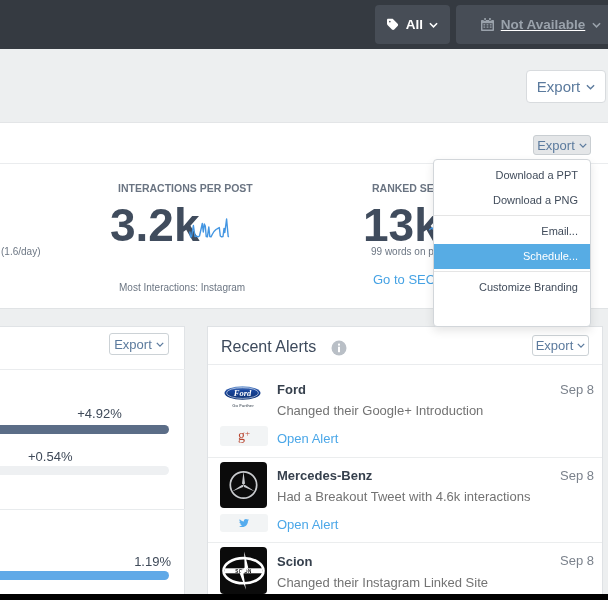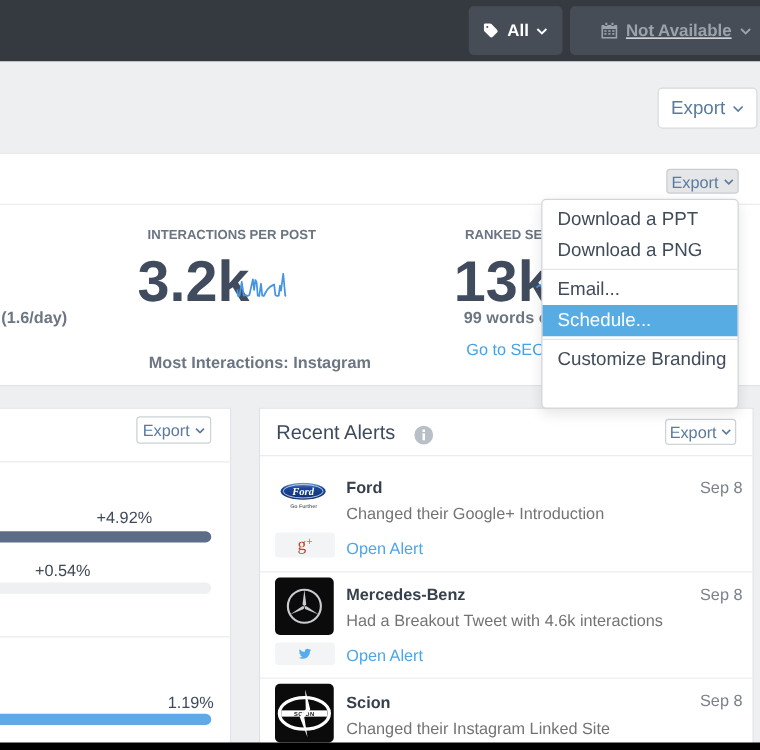--- a/index.html
+++ b/index.html
@@ -20,27 +20,27 @@
 
 
 .stats-panel { position:absolute; left:-20px; top:122px; width:648px; height:187px; background:#fff;
   border-top:1px solid #e3e5e7; border-bottom:1px solid #e0e3e5; }
 .stats-hdr-border { position:absolute; left:0; top:163px; width:608px; height:1px; background:#eaecee; }
 .export-sm { position:absolute; left:533px; top:135px; width:58px; height:20px; background:#e4e6e8;
   border:1px solid #c9ced2; border-radius:3px; color:#5b7a9d; font-size:13px;
   display:flex; align-items:center; justify-content:center; }
 .stat-label { position:absolute; font-size:10.5px; font-weight:bold; color:#6a7482; letter-spacing:0px; white-space:nowrap; }
 .stat-num { position:absolute; font-size:46px; font-weight:bold; color:#404c5d; line-height:30px; white-space:nowrap; }
-.stat-cap { position:absolute; font-size:13px; color:#6c7683; white-space:nowrap;font-weight:bold; }
+.stat-cap { position:absolute; font-size:10px; color:#6c7683; white-space:nowrap; }
 .stat-link { position:absolute; font-size:13px; color:#45a2e4; white-space:nowrap; }
 
 
 .dropdown { position:absolute; left:433px; top:159px; width:158px; height:168px; background:#fff;
   border:1px solid #d2d6da; border-radius:4px; box-shadow:0 4px 10px rgba(0,0,0,0.10); padding:2.5px 0; z-index:30; }
-.dropdown .item { height:25px; line-height:25px; padding:0 12px; font-size:15px; color:#414c5b; white-space:nowrap; }
+.dropdown .item { height:25px; line-height:25px; padding:0 12px; font-size:11px; color:#414c5b; white-space:nowrap;text-align:right; }
 .dropdown .sep { height:1px; background:#e5e5e5; margin:2.5px 0; }
 .dropdown .hl { background:#57ace4; color:#fff; }
 
 
 .left-panel { position:absolute; left:-40px; top:326px; width:225px; height:280px; background:#fff;
   border:1px solid #e0e3e6; }
 .lp-hdr-border { position:absolute; left:0; top:369px; width:185px; height:1px; background:#eaecee; }
 .export-w { position:absolute; background:#fff; border:1px solid #ccd2d6; border-radius:3px; color:#5b7a9d;
   font-size:13px; display:flex; align-items:center; justify-content:center; }
 .pct { position:absolute; font-size:13px; color:#3f4a59; }

